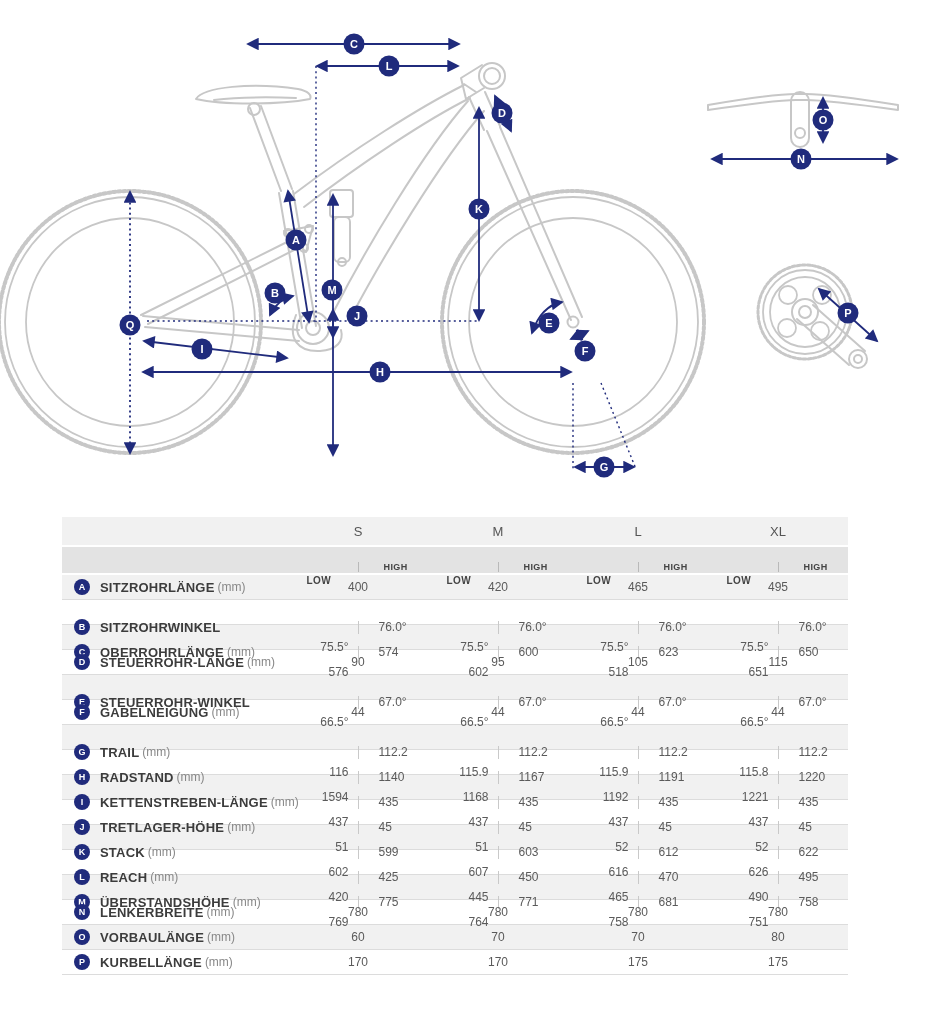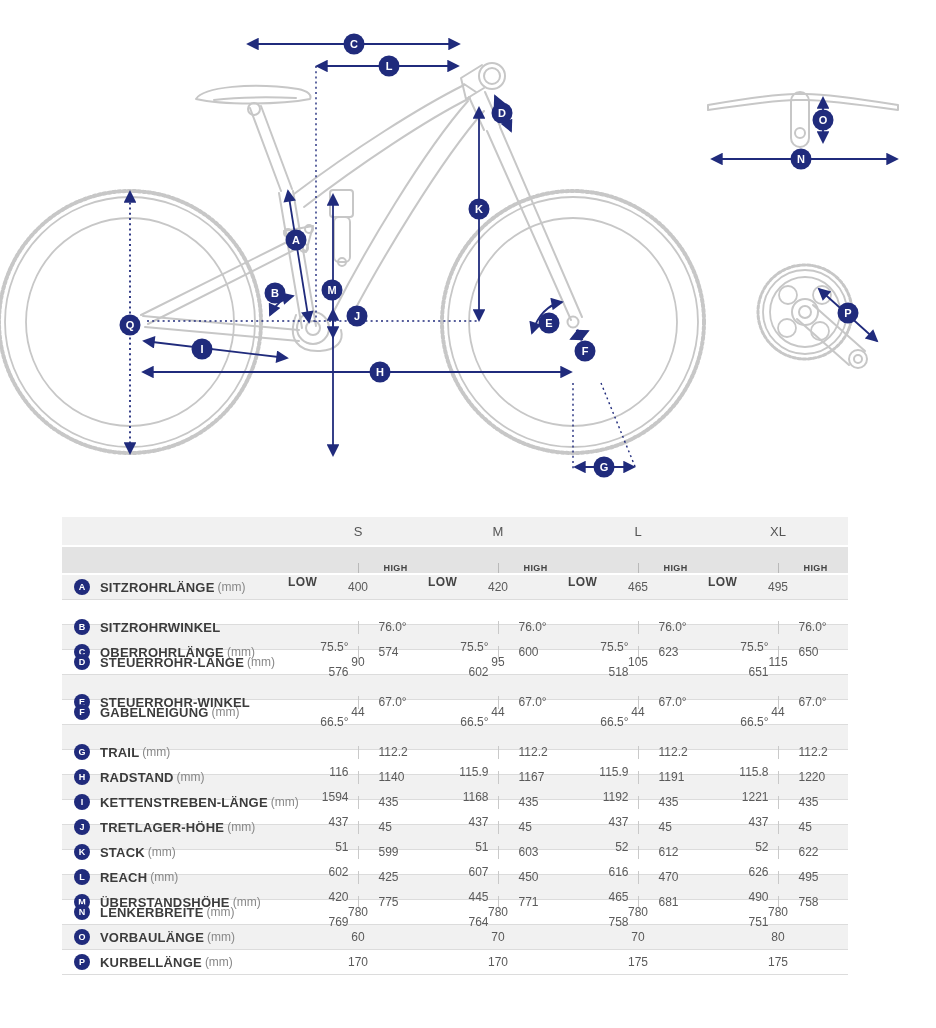--- a/index.html
+++ b/index.html
@@ -8,21 +8,21 @@
   .diagram{position:absolute;left:0;top:0;}
   svg text.badge-letter{fill:#fff;font-family:"Liberation Sans",sans-serif;
         font-size:11px;font-weight:bold;text-anchor:middle;}
 
   .geo-table{position:absolute;left:62px;top:517px;width:786px;font-family:"Liberation Sans",sans-serif;}
   .hrow{display:grid;grid-template-columns:226px repeat(4,1fr);align-items:center;}
   .h-sizes{background:#f1f1f1;height:28px;border-bottom:2px solid #fff;}
   .h-sizes .size-cell{text-align:center;font-size:13px;color:#555;}
   .h-lowhigh{background:#e3e3e3;height:26px;border-bottom:2px solid #fff;}
   .lh-pair{display:grid;grid-template-columns:1fr auto 1fr;align-items:center;width:100%;}
-  .lh-pair .lh-l{text-align:left;padding-right:8px;font-size:12px;font-weight:bold;color:#444;letter-spacing:.4px;margin-top:28px;}
+  .lh-pair .lh-l{text-align:center;padding-right:8px;font-size:10px;font-weight:bold;color:#444;letter-spacing:.4px;margin-top:28px;}
   .lh-pair .lh-r{text-align:left;padding-left:25px;font-size:9px;font-weight:bold;color:#444;letter-spacing:.4px;}
   .vsep{width:1px;height:10px;background:#b9b9b9;}
 
   .trow{display:grid;grid-template-columns:226px repeat(4,1fr);align-items:center;
         height:25px;box-sizing:border-box;border-bottom:1px solid #dcdcdc;}
   .trow.odd{background:#f1f1f1;}
   .trow.even{background:#fff;}
   .cell-label{display:flex;align-items:center;padding-left:12px;}
   .lbadge{width:16px;height:16px;border-radius:50%;background:#202b7c;color:#fff;
         font-size:9px;font-weight:bold;display:flex;align-items:center;justify-content:center;

